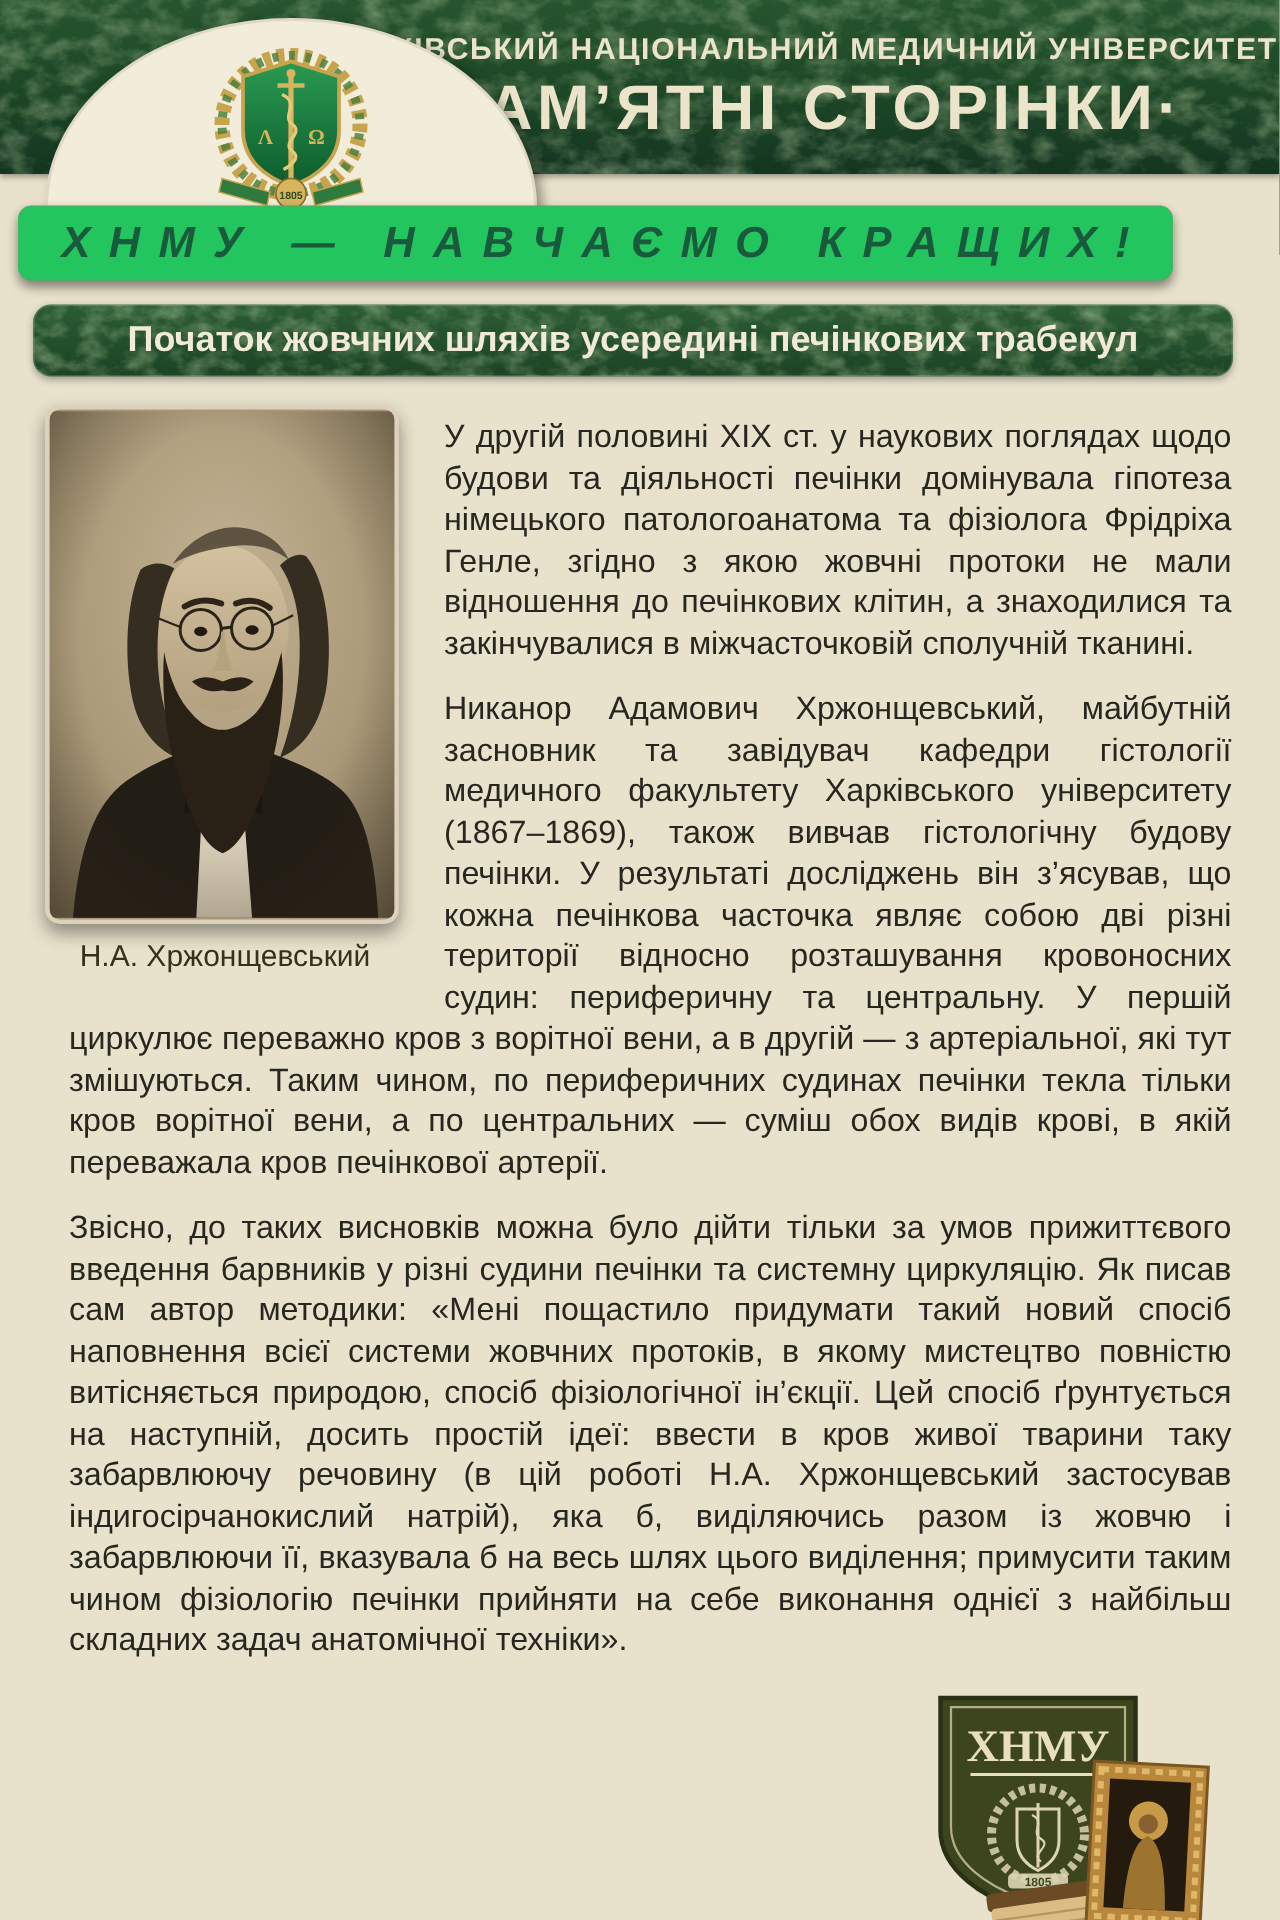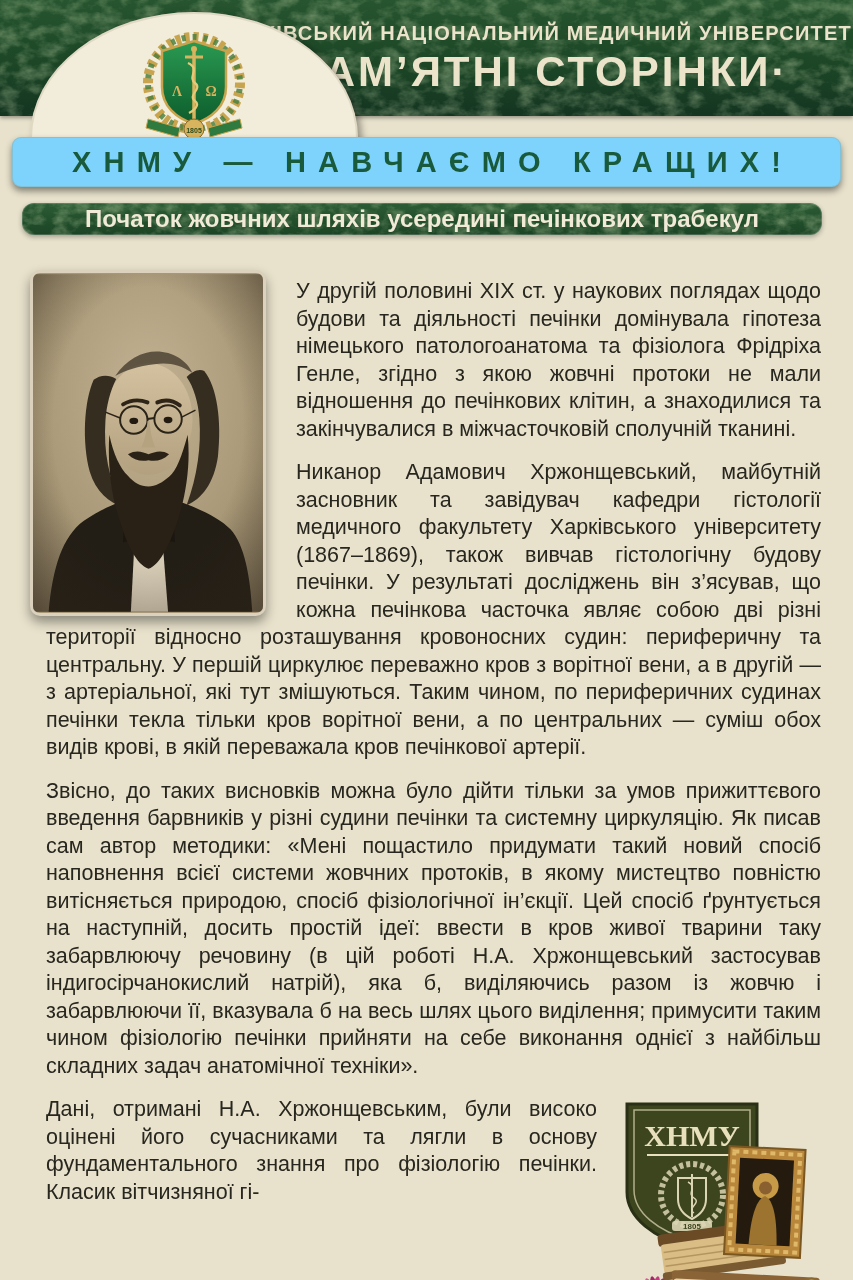--- a/index.html
+++ b/index.html
@@ -16,28 +16,28 @@
   .uni{font-size:20px;font-weight:bold;letter-spacing:1.2px;white-space:nowrap;}
   .series{font-size:42px;font-weight:bold;letter-spacing:3px;margin-top:3px;white-space:nowrap;}
 
   
   .dome{position:absolute;left:30px;top:12px;width:328px;height:131px;background:#f2edda;
         border-radius:164px 164px 0 0 / 126px 126px 0 0;z-index:2;
         box-shadow:4px 2px 7px rgba(0,0,0,.35), inset 0 0 0 2px rgba(140,130,95,.18);}
   .dome svg{position:absolute;left:50%;top:13px;transform:translateX(-50%);}
 
   
-  .banner{position:absolute;left:12px;top:137px;width:829px;height:50px;background:#7dd3fc;
+  .banner{position:absolute;left:12px;top:137px;width:770px;height:50px;background:#22c55e;
           border-radius:9px;z-index:3;display:flex;align-items:center;justify-content:center;
-          box-shadow:0 4px 7px rgba(0,0,0,.45), inset 0 0 0 1px rgba(150,140,100,.25);}
+          box-shadow:0 4px 7px rgba(0,0,0,.45), inset 0 0 0 1px rgba(150,140,100,.25);font-style:italic;}
   .slogan{font-size:29px;font-weight:bold;color:#1a5a3c;letter-spacing:.42em;text-indent:.42em;
           white-space:nowrap;}
 
   
-  .titlebar{position:absolute;left:22px;top:203px;width:800px;height:32px;border-radius:12px;
+  .titlebar{position:absolute;left:22px;top:203px;width:800px;height:48px;border-radius:12px;
             background:linear-gradient(180deg,#2b5c34,#1b4425);overflow:hidden;z-index:2;
             display:flex;align-items:center;justify-content:center;
             box-shadow:0 2px 5px rgba(0,0,0,.3), inset 0 0 0 1px rgba(255,255,255,.18);}
   .titlebar .t{position:relative;color:#f0ead6;font-size:24px;font-weight:bold;z-index:2;}
 
   
   .content{position:absolute;top:262px;left:30px;right:16px;color:#28271f;
            font-size:21.5px;line-height:27.5px;text-align:justify;z-index:2;}
   .content p{margin:16px;}
   .photo-fig{float:left;width:240px;margin:8px 26px 2px 0;}
@@ -147,20 +147,21 @@
           <line x1="89" y1="147" x2="74" y2="141" stroke="#2a2318" stroke-width="1.5"></line>
           <line x1="152" y1="146" x2="166" y2="139" stroke="#2a2318" stroke-width="1.5"></line>
           <ellipse cx="103" cy="150" rx="4.5" ry="3.2" fill="#221a10"></ellipse>
           <ellipse cx="138" cy="149" rx="4.5" ry="3.2" fill="#221a10"></ellipse>
           <path d="M117,150 C116,162 114,170 111,177 L125,177 C121,168 120,160 119,150" fill="#b5a27f"></path>
           <path d="M97,184 C106,179 112,182 118,184 C124,182 131,179 139,184 C133,190 125,192 118,190 C111,192 103,190 97,184 Z" fill="#2b2217"></path>
           <path d="M78,164 C76,195 80,226 88,250 C96,277 106,297 118,301 C130,297 141,274 149,248 C157,222 161,192 158,164 C152,186 147,200 139,207 C132,213 125,217 118,217 C110,217 103,213 97,206 C89,198 82,184 78,164 Z" fill="#2a2116"></path>
           <rect width="235" height="345" fill="url(#pvg)"></rect>
         </svg>
       </div>
+      <div class="caption">Н.А. Хржонщевський</div>
     </div>
 
     <p>У другій половині XIX ст. у наукових поглядах щодо будови та діяльності печінки домінувала гіпотеза німецького патологоанатома та фізіолога Фрідріха Генле, згідно з якою жовчні протоки не мали відношення до печінкових клітин, а знаходилися та закінчувалися в міжчасточковій сполучній тканині.</p>
     <p>Никанор Адамович Хржонщевський, майбутній засновник та завідувач кафедри гістології медичного факультету Харківського університету (1867–1869), також вивчав гістологічну будову печінки. У результаті досліджень він з’ясував, що кожна печінкова часточка являє собою дві різні території відносно розташування кровоносних судин: периферичну та центральну. У першій циркулює переважно кров з ворітної вени, а в другій — з артеріальної, які тут змішуються. Таким чином, по периферичних судинах печінки текла тільки кров ворітної вени, а по центральних — суміш обох видів крові, в якій переважала кров печінкової артерії.</p>
     <p>Звісно, до таких висновків можна було дійти тільки за умов прижиттєвого введення барвників у різні судини печінки та системну циркуляцію. Як писав сам автор методики: «Мені пощастило придумати такий новий спосіб наповнення всієї системи жовчних протоків, в якому мистецтво повністю витісняється природою, спосіб фізіологічної ін’єкції. Цей спосіб ґрунтується на наступній, досить простій ідеї: ввести в кров живої тварини таку забарвлюючу речовину (в цій роботі Н.А. Хржонщевський застосував індигосірчанокислий натрій), яка б, виділяючись разом із жовчю і забарвлюючи її, вказувала б на весь шлях цього виділення; примусити таким чином фізіологію печінки прийняти на себе виконання однієї з найбільш складних задач анатомічної техніки».</p>
 
     <div class="deco-fig">
       <svg viewBox="0 0 222 246">
 
         <path d="M12,6 L142,6 L142,94 C142,120 115,140 77,151 C39,140 12,120 12,94 Z" fill="#3d451f" stroke="#2a3015" stroke-width="3"></path>
@@ -222,16 +223,15 @@
             <ellipse rx="13" ry="3.5" fill="#d8569a" transform="rotate(90)"></ellipse>
             <ellipse rx="13" ry="3.5" fill="#c23a80" transform="rotate(130)"></ellipse>
             <ellipse rx="13" ry="3.5" fill="#d8569a" transform="rotate(170)"></ellipse>
           </g>
           <circle r="6" fill="#e98ab8"></circle>
           <circle r="2.5" fill="#8e2060"></circle>
         </g>
       </svg>
     </div>
 
-    <p>Дані, отримані Н.А. Хржонщевським, були високо оцінені його сучасниками та лягли в основу фундаментального знання про фізіологію печінки. Класик вітчизняної гі-</p>
   </div>
 
 </div>
 
 </body></html>

